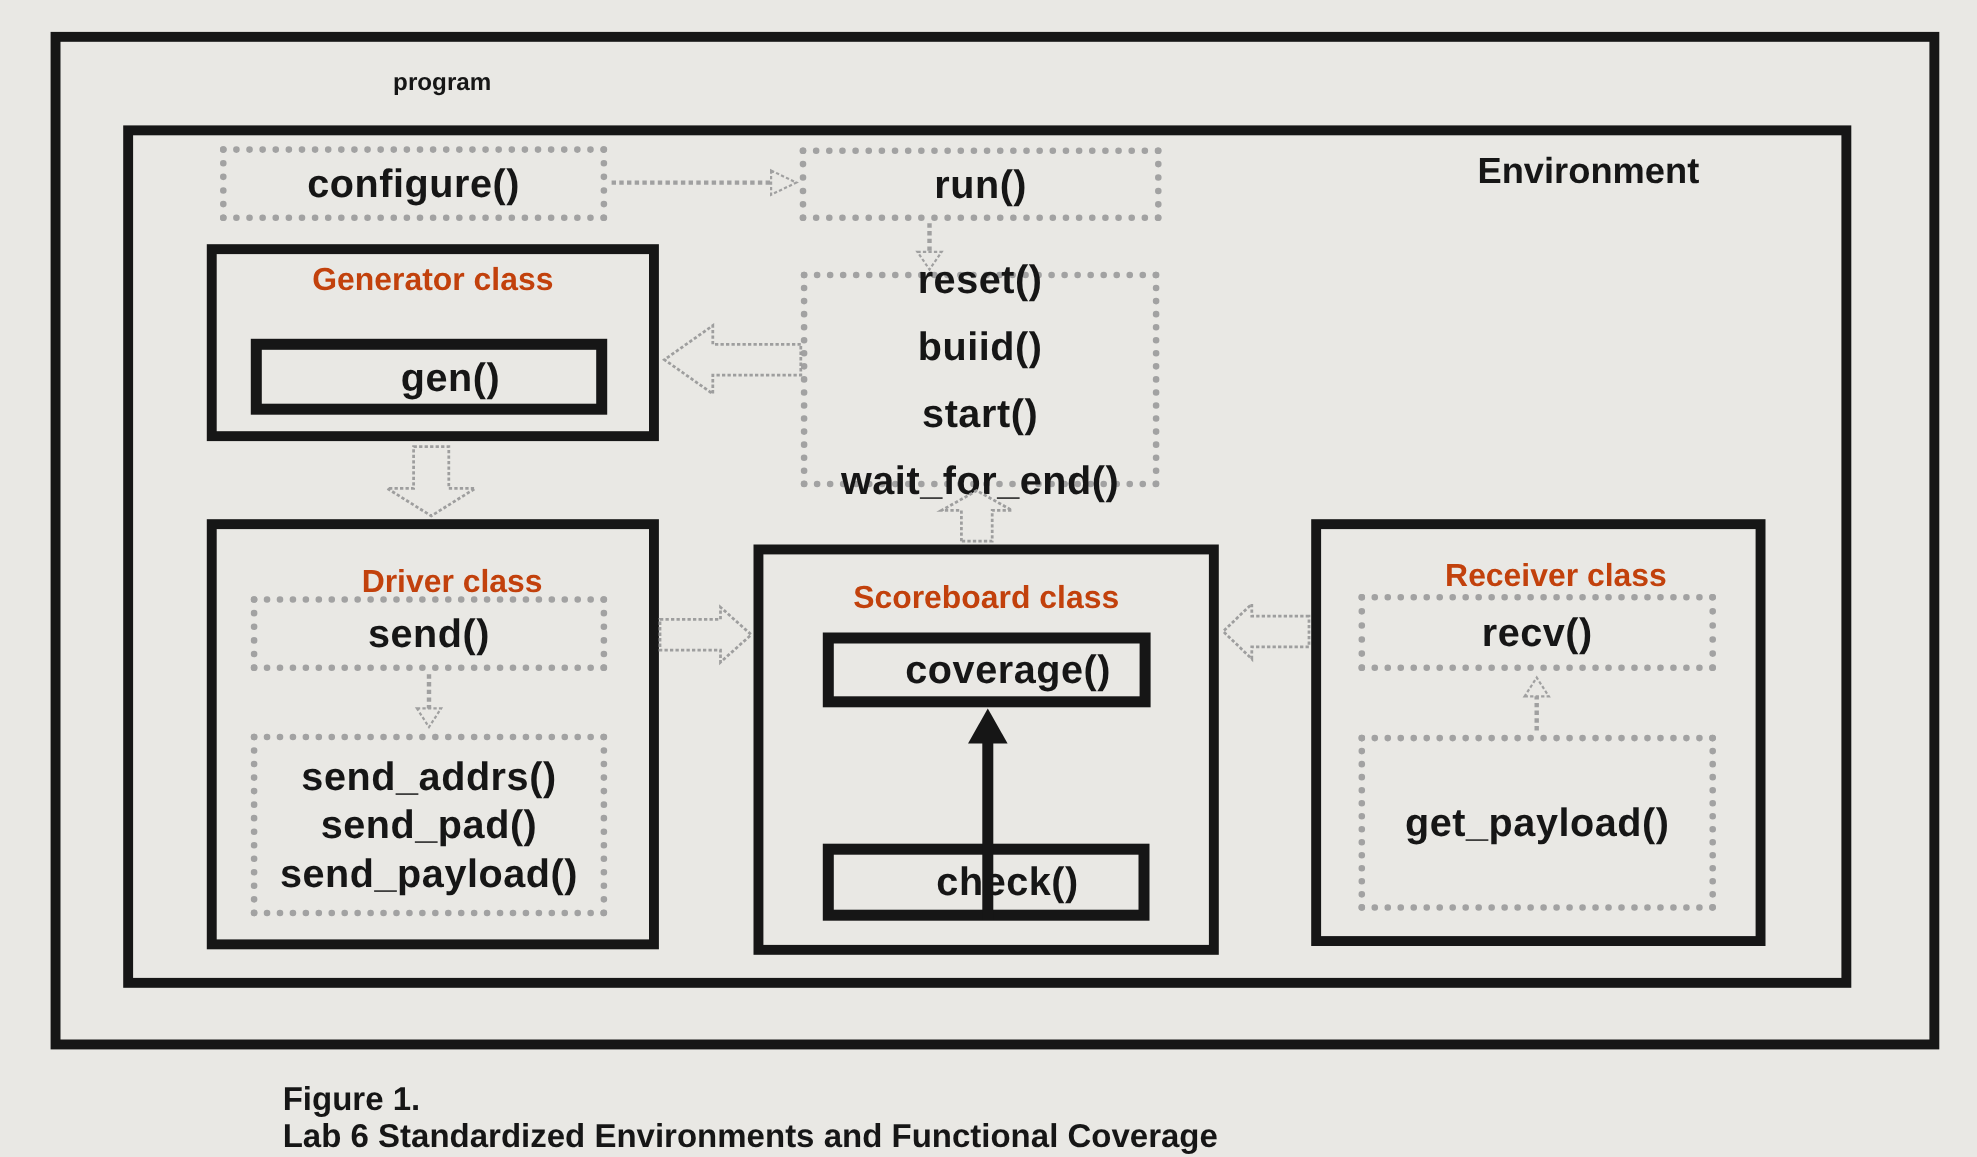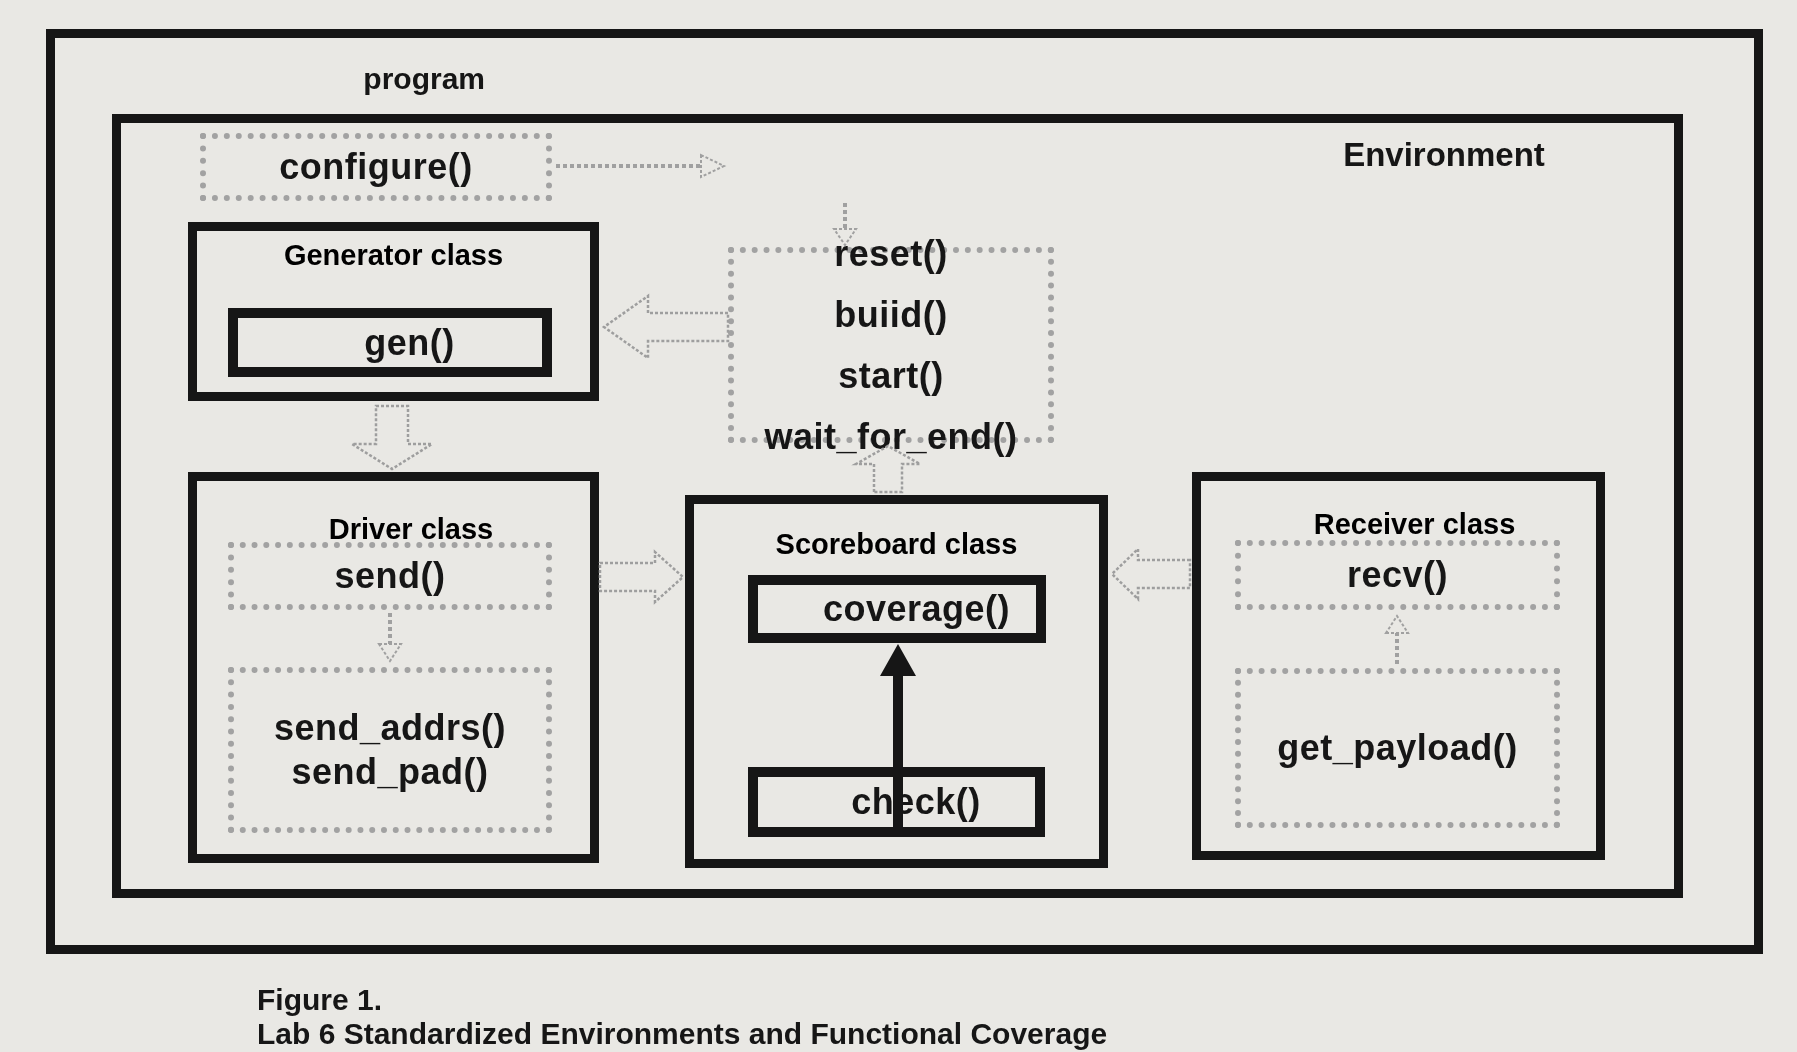--- a/index.html
+++ b/index.html
@@ -20,61 +20,63 @@
   .blackbox { border: 9px solid #161616; background: transparent; }
   .thickbox { border: 10px solid #161616; background: transparent; padding-left: 39px; }
   .greybox  { border: 6px dotted #a2a2a2; background: transparent; }
   .mlabel {
     display: flex; align-items: center; justify-content: center;
     font-weight: bold; font-size: 36px; letter-spacing: 0.5px;
     text-align: center; color: #161616;
   }
   .title {
     position: absolute; left: 0; right: 0; text-align: center;
-    font-weight: bold; font-size: 29px; color: #000000;
+    font-weight: bold; font-size: 29px; color: #c2410c;
   }
   .multiline { flex-direction: column; line-height: 44px; }
   #arrows { position: absolute; left: 0; top: 0; pointer-events: none; }
   .caption {
     position: absolute; display: flex; align-items: baseline;
     font-weight: bold; font-size: 30px; color: #161616;
   }
 </style>
 </head>
 <body>
 
 <div id="page">
 
   <div class="abs blackbox" style="left:46px; top:29px; width:1717px; height:925px;"></div>
-  <div class="abs" style="left:285px; top:62px; width:200px; text-align:right; font-weight:bold; font-size:30px;">program</div>
+  <div class="abs" style="left:302px; top:62px; width:200px; text-align:center; font-weight:bold; font-size:22px;">program</div>
 
   <div class="abs blackbox" style="left:112px; top:114px; width:1571px; height:784px;"></div>
   <div class="abs" style="left:1294px; top:136px; width:300px; text-align:center; font-weight:bold; font-size:33px;">Environment</div>
 
   <div class="abs greybox mlabel" style="left:200px; top:133px; width:352px; height:68px;">configure()</div>
 
+  <div class="abs greybox mlabel" style="left:727px; top:134px; width:329px; height:67px;">run()</div>
 
   <div class="abs greybox mlabel multiline" style="left:728px; top:247px; width:326px; height:196px;gap:17px;">
     <div>reset()</div>
     <div>buiid()</div>
     <div>start()</div>
     <div>wait_for_end()</div>
   </div>
 
   <div class="abs blackbox" style="left:188px; top:222px; width:411px; height:179px;">
     <div class="title" style="top:8px;">Generator class</div>
     <div class="abs thickbox mlabel" style="left:31px; top:77px; width:324px; height:69px;">gen()</div>
   </div>
 
   <div class="abs blackbox" style="left:188px; top:472px; width:411px; height:391px;">
     <div class="title" style="top:32px;padding-left:35px;">Driver class</div>
     <div class="abs greybox mlabel" style="left:31px; top:61px; width:324px; height:68px;">send()</div>
     <div class="abs greybox mlabel multiline" style="left:31px; top:186px; width:324px; height:166px;">
       <div>send_addrs()</div>
       <div>send_pad()</div>
+      <div>send_payload()</div>
     </div>
   </div>
 
   <div class="abs blackbox" style="left:685px; top:495px; width:423px; height:373px;">
     <div class="title" style="top:24px;">Scoreboard class</div>
     <div class="abs thickbox mlabel" style="left:54px; top:71px; width:298px; height:68px;">coverage()</div>
     <div class="abs thickbox mlabel" style="left:54px; top:263px; width:297px; height:70px;">check()</div>
   </div>
 
   <div class="abs blackbox" style="left:1192px; top:472px; width:413px; height:388px;">

